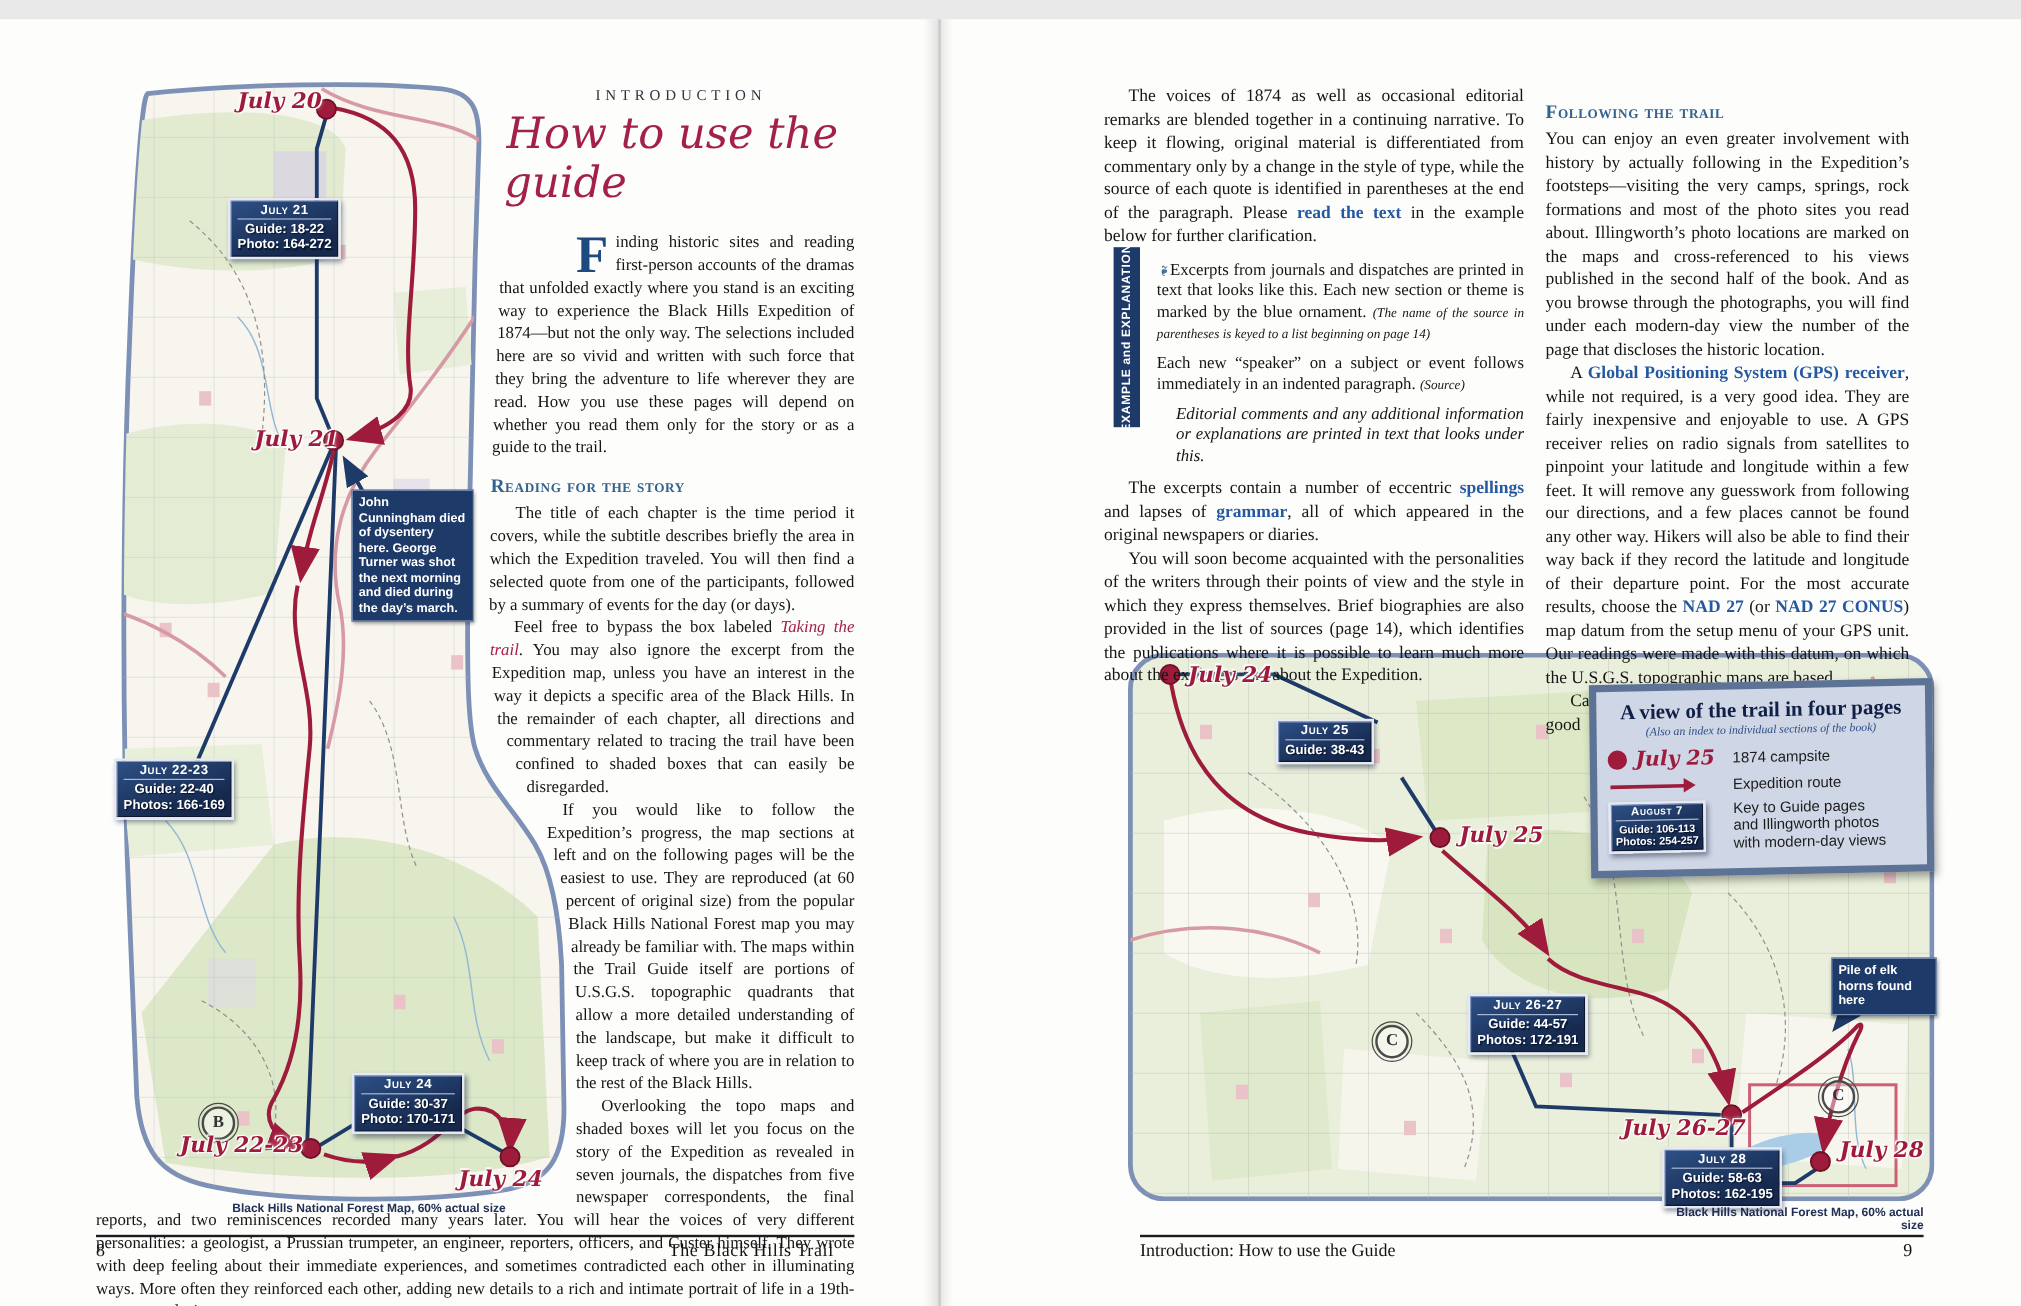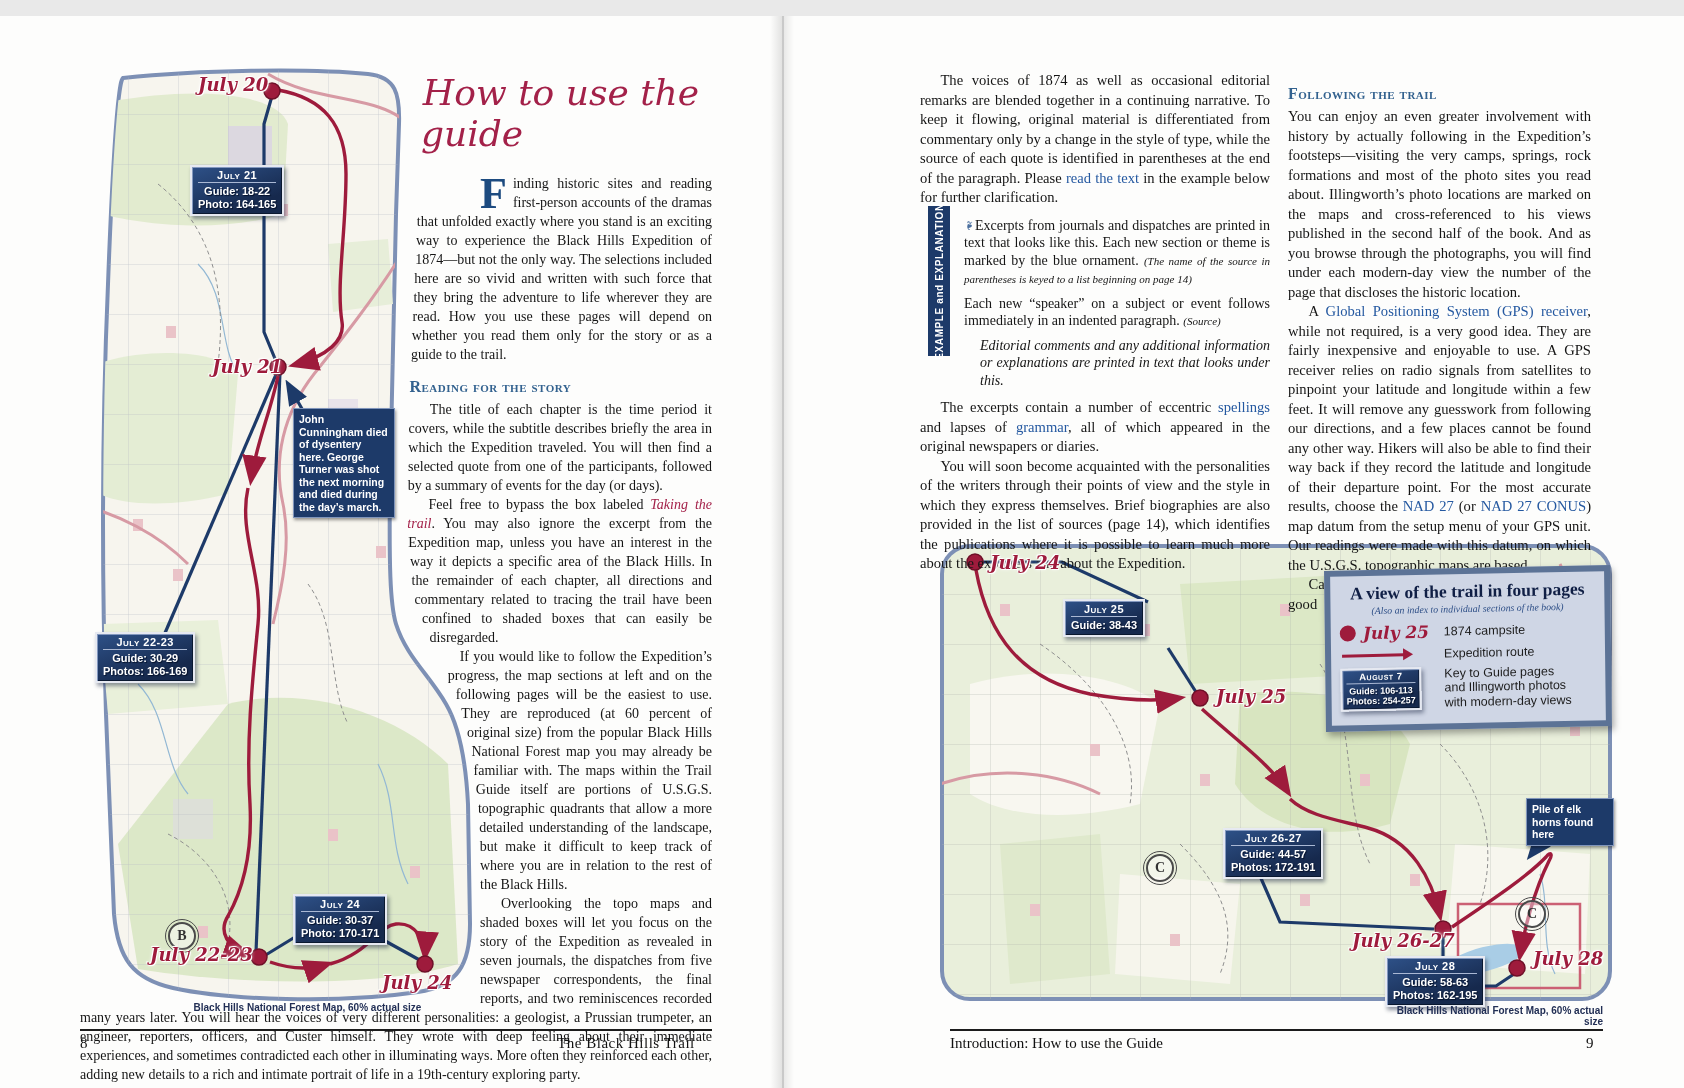--- a/index.html
+++ b/index.html
@@ -17,21 +17,21 @@
   .kicker{text-align:center;font-size:12.5px;letter-spacing:4px;color:#33333f;margin:4px 0 2px;}
   .big-title{text-align:left;font-family:"DejaVu Serif",serif;font-style:italic;font-weight:normal;
      font-size:36px;color:#a32149;margin:4px 0 20px;}
   .body p{margin:0;text-align:justify;font-size:14px;line-height:19px;text-indent:1.5em;}
   .body p.first{text-indent:0;}
   .dropcap{float:left;font-family:"Liberation Serif",serif;font-weight:bold;font-size:44px;line-height:34px;
      color:#1d4b80;padding:3px 6px 0 0;}
   .colhead{font-weight:bold;font-variant:small-caps;letter-spacing:.5px;color:#33628f;
      font-size:16px;margin:14px 0 4px;}
   .scr{font-style:italic;color:#a32149;}
-  .hl{font-weight:normal;color:#2458a0;}
+  .hl{font-weight:bold;color:#2458a0;}
   .sml{font-style:italic;font-size:11px;font-family:Liberation Serif, serif;}
   .orn{color:#4a6f9e;display:inline-block;transform:rotate(90deg);font-family:"DejaVu Sans",sans-serif;font-size:13px;}
 
   
   .col{position:absolute;top:55px;z-index:2;}
   .col p{margin:0;text-align:justify;font-size:14.6px;line-height:19.5px;text-indent:1.4em;}
   .col1{left:920px;width:350px;}
   .col2{left:1288px;width:303px;}
   .example{margin:9px 0 9px 44px;}
   .example p{font-size:14px;line-height:17.5px;text-indent:0;margin-bottom:6px;}
@@ -168,41 +168,42 @@
         <circle cx="200" cy="303" r="8"></circle>
       <circle cx="181" cy="893" r="8"></circle>
         <circle cx="347" cy="900" r="8"></circle>
     </g>
   </svg>
 
   <div class="maplabel" style="left:198px;top:58px;">July 20</div>
   <div class="mapbox" style="left:190px;top:149px;">
     <div class="bt">July 21</div>
     <div class="bl">Guide: 18-22</div>
-    <div class="bl">Photo: 164-165</div>
+    <div class="bl">Photo: 164-272</div>
   </div>
   <div class="maplabel" style="left:212px;top:340px;">July 21</div>
   <div class="mapnote" style="left:293px;top:392px;width:90px;">John Cunningham died of dysentery here. George Turner was shot the next morning and died during the day’s march.</div>
   <div class="mapbox" style="left:95px;top:616px;">
     <div class="bt">July 22-23</div>
-    <div class="bl">Guide: 30-29</div>
+    <div class="bl">Guide: 22-40</div>
     <div class="bl">Photos: 166-169</div>
   </div>
   <div class="cletter" style="left:168px;top:906px;">B</div>
   <div class="maplabel" style="left:150px;top:928px;">July 22-23</div>
   <div class="mapbox" style="left:293px;top:878px;">
     <div class="bt">July 24</div>
     <div class="bl">Guide: 30-37</div>
     <div class="bl">Photo: 170-171</div>
   </div>
   <div class="maplabel" style="left:382px;top:956px;">July 24</div>
   <div class="mapcaption" style="left:185px;top:986px;width:245px;text-align:center;">Black Hills National Forest Map, 60% actual size</div>
 
   <div class="lp-text body">
     <div class="map-shape"></div>
+    <div class="kicker">INTRODUCTION</div>
     <h1 class="big-title">How to use the guide</h1>
     <p class="first"><span class="dropcap">F</span><span>inding historic sites and reading first-person accounts of the dramas that unfolded exactly where you stand is an exciting way to experience the Black Hills Expedition of 1874—but not the only way. The selections included here are so vivid and written with such force that they bring the adventure to life wherever they are read. How you use these pages will depend on whether you read them only for the story or as a guide to the trail.</span></p>
     <div class="colhead">Reading for the story</div>
     <p>The title of each chapter is the time period it covers, while the subtitle describes briefly the area in which the Expedition traveled. You will then find a selected quote from one of the participants, followed by a summary of events for the day (or days).</p>
     <p><span>Feel free to bypass the box labeled </span><span class="scr">Taking the trail</span><span>. You may also ignore the excerpt from the Expedition map, unless you have an interest in the way it depicts a specific area of the Black Hills. In the remainder of each chapter, all directions and commentary related to tracing the trail have been confined to shaded boxes that can easily be disregarded.</span></p>
     <p>If you would like to follow the Expedition’s progress, the map sections at left and on the following pages will be the easiest to use. They are reproduced (at 60 percent of original size) from the popular Black Hills National Forest map you may already be familiar with. The maps within the Trail Guide itself are portions of U.S.G.S. topographic quadrants that allow a more detailed understanding of the landscape, but make it difficult to keep track of where you are in relation to the rest of the Black Hills.</p>
     <p>Overlooking the topo maps and shaded boxes will let you focus on the story of the Expedition as revealed in seven journals, the dispatches from five newspaper correspondents, the final reports, and two reminiscences recorded many years later. You will hear the voices of very different personalities: a geologist, a Prussian trumpeter, an engineer, reporters, officers, and Custer himself. They wrote with deep feeling about their immediate experiences, and sometimes contradicted each other in illuminating ways. More often they reinforced each other, adding new details to a rich and intimate portrait of life in a 19th-century exploring party.</p>
   </div>
 
   <div class="rule" style="left:80px;top:1013px;width:632px;"></div>

